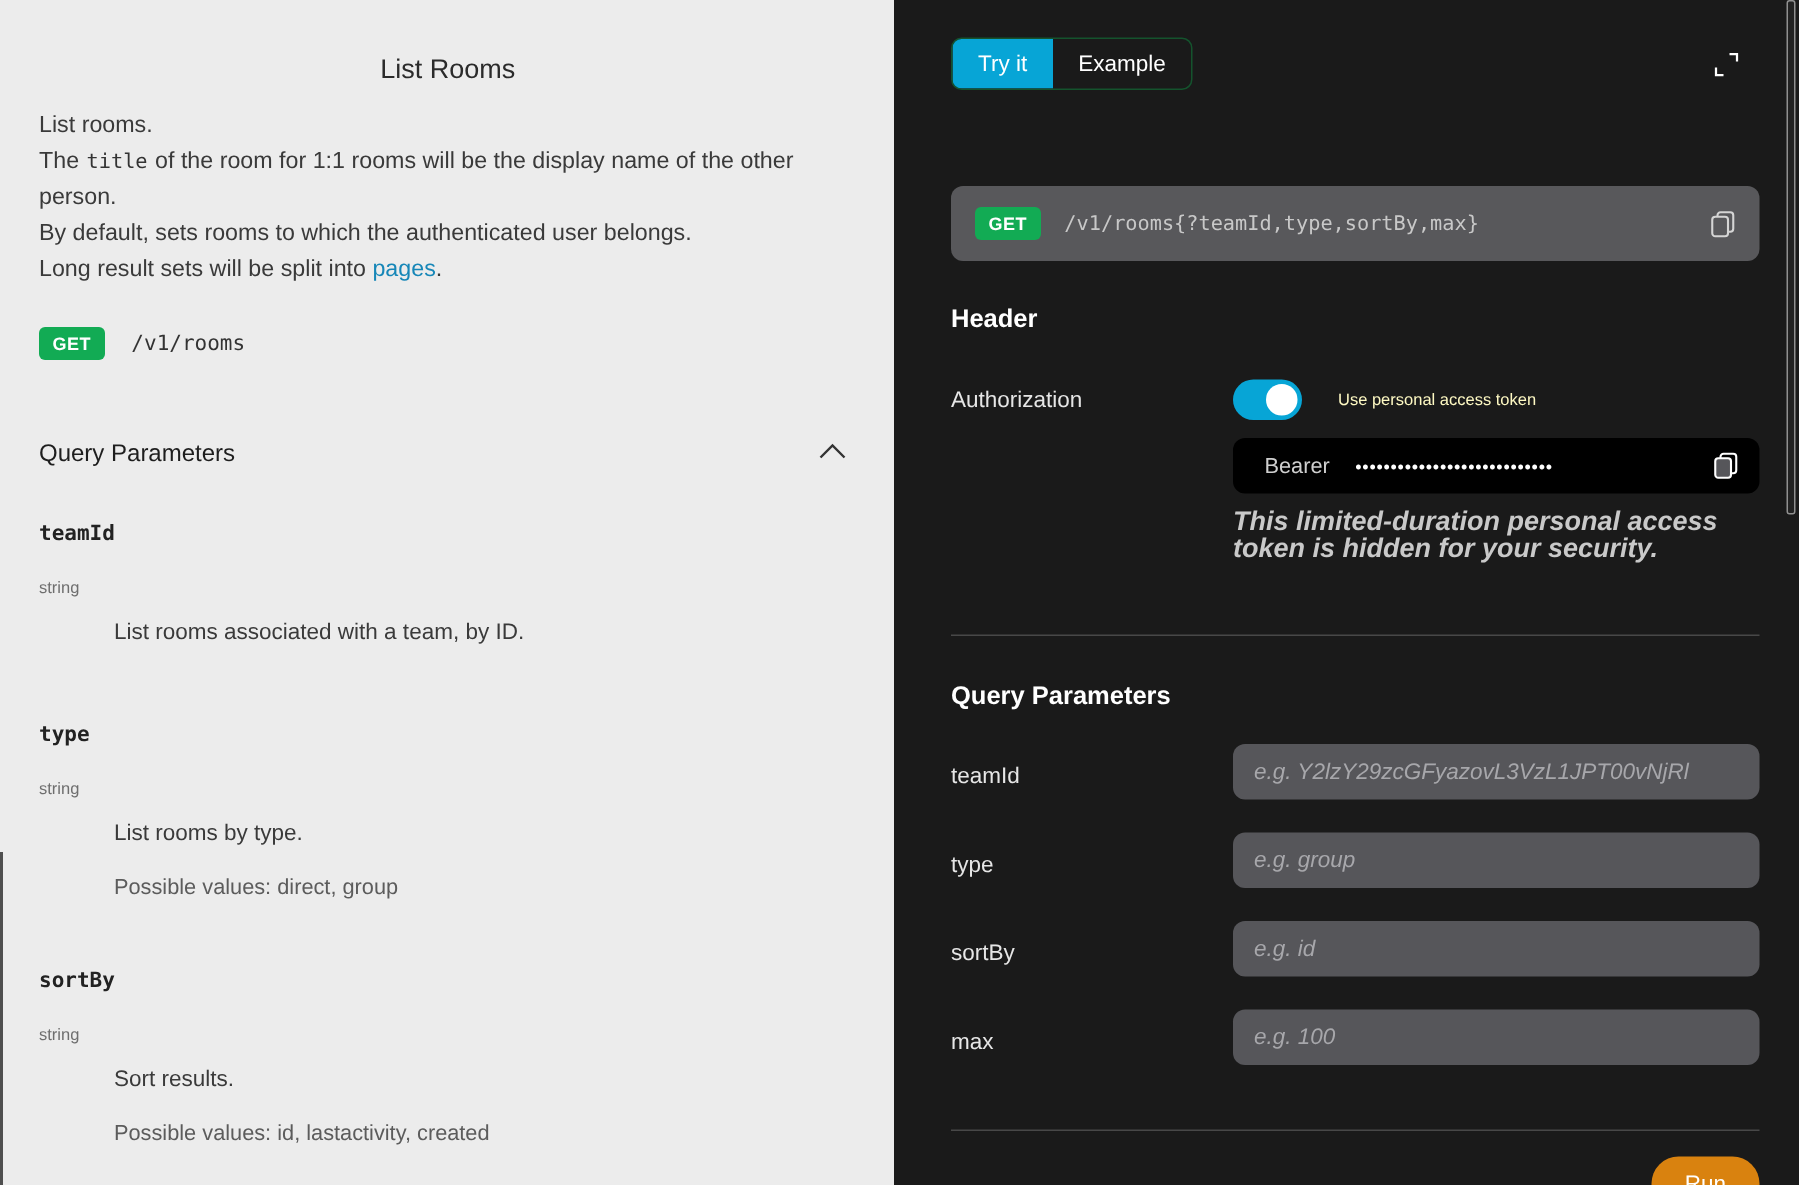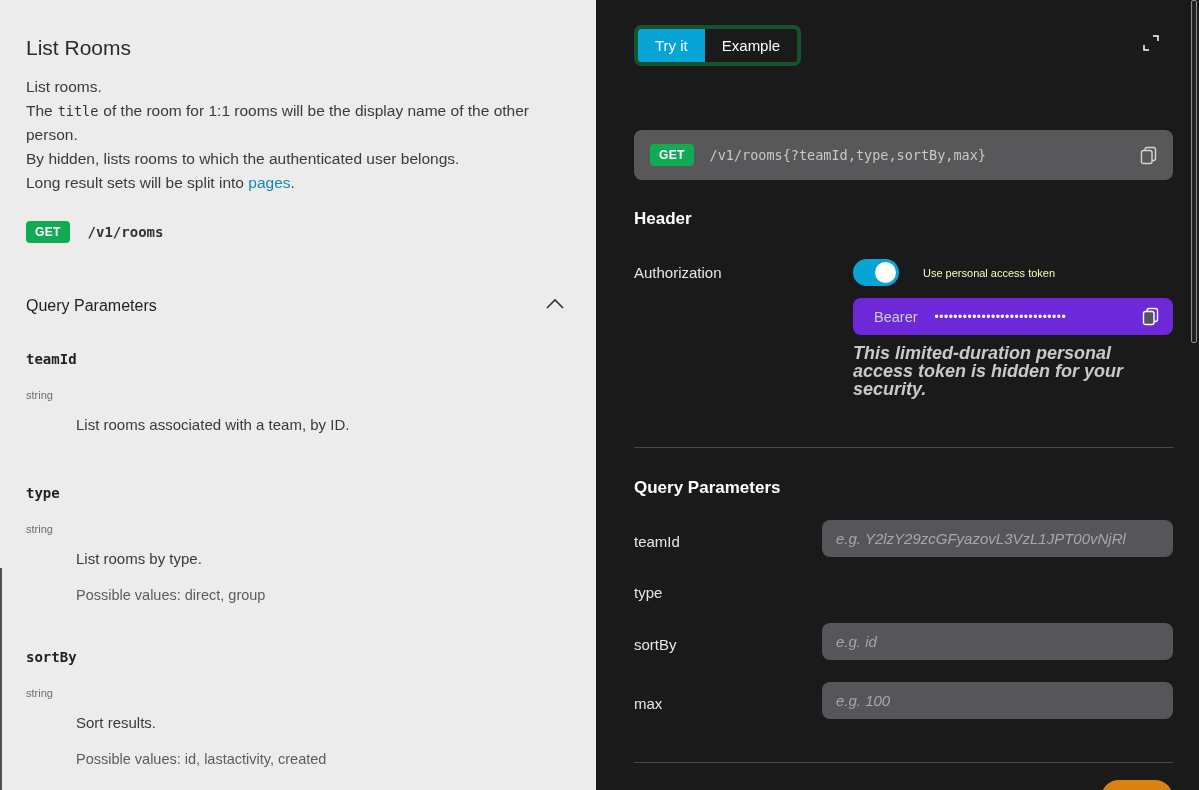--- a/index.html
+++ b/index.html
@@ -2,32 +2,32 @@
 <html><head>
 <meta charset="utf-8">
 <style>
   * { box-sizing: border-box; margin: 0; padding: 0; }
   html, body { width: 1199px; height: 790px; overflow: hidden; }
   body {
     font-family: "Liberation Sans", sans-serif;
     display: flex;
     background: #1a1a1a;
   }
-  .mono { font-family: "DejaVu Sans Mono", monospace; font-weight: bold; }
+  .mono { font-family: "DejaVu Sans Mono", monospace; }
 
   
   .left-panel {
     position: relative;
     width: 596px; height: 790px;
     background: #ececec;
     padding: 36px 25px 0 26px;
     flex-shrink: 0;
     overflow: hidden;
   }
-  .doc-title { font-size: 21px; font-weight: 500; color: #2b2b2b; margin-bottom: 15px; }
+  .doc-title { font-size: 18px; font-weight: 500; color: #2b2b2b; margin-bottom: 15px; text-align: center; }
   .doc-desc { font-size: 15.5px; color: #3a3a3a; line-height: 24px; }
   .inline-code { font-family: "DejaVu Sans Mono", monospace; font-size: 13.5px; color: #333; margin: 0 5px; }
   .doc-link { color: #1787b8; text-decoration: none; cursor: pointer; margin-top: 26px; }
   .method-row { display: flex; align-items: center; margin-top: 26px; }
   .method-badge {
     background: #12ab54; color: #fff; font-size: 12px; font-weight: bold;
     padding: 4px 9px; border-radius: 4px; letter-spacing: 0.3px;
   }
   .method-path { font-family: "DejaVu Sans Mono", monospace; font-size: 14px; color: #333; margin-left: 18px; }
 
@@ -49,50 +49,50 @@
   
   .right-panel {
     position: relative;
     flex: 1; height: 790px;
     background: #1a1a1a;
     padding: 25px 26px 0 38px;
     overflow: hidden;
   }
   .tabs-row { display: flex; justify-content: space-between; align-items: flex-start; }
   .tab-group {
-    display: inline-flex; border: 4px solid #14532d; border-radius: 7px; overflow: hidden;
+    display: inline-flex; border: 1px solid #14532d; border-radius: 7px; overflow: hidden;
   }
   .tab { font-size: 15px; color: #fff; padding: 8px 17px; background: transparent; border: none; cursor: pointer; }
   .tab.active { background: #07a5d6; }
   .expand-btn { background: none; border: none; cursor: pointer; margin: 8px 12px 0 0; }
 
   .endpoint-bar {
     margin-top: 64px; height: 50px; background: #58585b; border-radius: 8px;
     display: flex; align-items: center; padding: 0 16px;
   }
   .endpoint-path { font-family: "DejaVu Sans Mono", monospace; font-size: 13.5px; color: #c8c8c8; margin-left: 16px; }
   .copy-btn { background: none; border: none; cursor: pointer; margin-left: auto; display: flex; }
 
   .section-heading { font-size: 17px; font-weight: bold; color: #fff; }
   .header-heading { margin-top: 29px; }
-  .auth-row { display: flex; margin-top: 30px; gap: 31px; }
+  .auth-row { display: flex; margin-top: 30px; }
   .form-label { width: 188px; flex-shrink: 0; font-size: 15px; color: #e6e6e6; padding-top: 5px; }
   .auth-col { flex: 1; }
   .toggle-row { display: flex; align-items: center; }
   .toggle {
     position: relative; width: 46px; height: 27px; border-radius: 14px;
     background: #07a5d6; border: none; cursor: pointer; flex-shrink: 0;
   }
   .toggle .knob {
     position: absolute; right: 3px; top: 3px; width: 21px; height: 21px;
     border-radius: 50%; background: #fff;
   }
   .toggle-label { font-size: 11px; color: #fef9c3; margin-left: 24px; }
   .bearer-box {
-    margin-top: 12px; height: 37px; background: #6d28d9; border-radius: 8px;
+    margin-top: 12px; height: 37px; background: #000000; border-radius: 8px;
     display: flex; align-items: center; padding: 0 14px 0 21px;
   }
   .bearer-label { font-size: 14.5px; color: #cfcfcf; }
   .token-mask { font-size: 12px; color: #fff; letter-spacing: 0.5px; margin-left: 17px; }
   .token-note { font-size: 18px; font-style: italic; color: #c9c9c9; line-height: 18px; margin-top: 9px; max-width: 360px; font-weight: bold; }
 
   .divider { border: none; border-top: 1px solid #484848; margin-top: 49px; }
   .qp2-heading { margin-top: 30px; }
   .field-row { display: flex; align-items: center; margin-top: 22px; }
   .field-row:first-of-type { margin-top: 24px; }
@@ -115,21 +115,21 @@
   }
 </style>
 </head>
 <body>
 
 <div class="left-panel">
   <h1 class="doc-title">List Rooms</h1>
 
   <p class="doc-desc">List rooms.</p>
   <p class="doc-desc"><span>The</span><span class="inline-code">title</span><span>of the room for 1:1 rooms will be the display name of the other person.</span></p>
-  <p class="doc-desc">By hidden, lists rooms to which the authenticated user belongs.</p>
+  <p class="doc-desc">By default, sets rooms to which the authenticated user belongs.</p>
   <p class="doc-desc"><span>Long result sets will be split into</span> <a class="doc-link">pages</a><span>.</span></p>
 
   <div class="method-row">
     <span class="method-badge">GET</span>
     <span class="method-path mono">/v1/rooms</span>
   </div>
 
   <div class="qp-header">
     <span class="qp-title">Query Parameters</span>
     <button class="chevron-btn">
@@ -221,20 +221,21 @@
   <hr class="divider">
 
   <h2 class="section-heading qp2-heading">Query Parameters</h2>
 
   <div class="field-row">
     <div class="form-label">teamId</div>
     <input class="field-input" type="text" placeholder="e.g. Y2lzY29zcGFyazovL3VzL1JPT00vNjRl" style="">
   </div>
   <div class="field-row">
     <div class="form-label">type</div>
+    <input class="field-input" type="text" placeholder="e.g. group" style="">
   </div>
   <div class="field-row">
     <div class="form-label">sortBy</div>
     <input class="field-input" type="text" placeholder="e.g. id" style="">
   </div>
   <div class="field-row">
     <div class="form-label">max</div>
     <input class="field-input" type="text" placeholder="e.g. 100" style="">
   </div>
 

